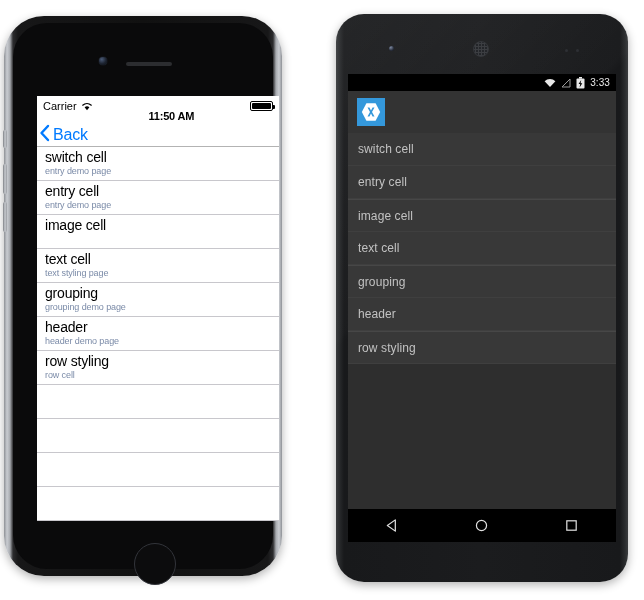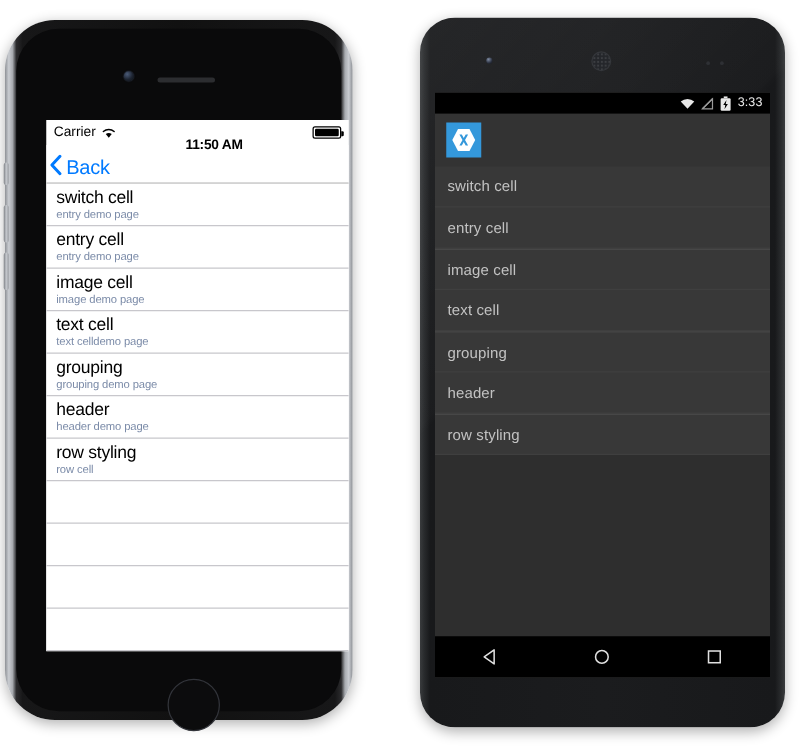--- a/index.html
+++ b/index.html
@@ -204,25 +204,24 @@
         <div class="ios-row">
           <div class="t">switch cell</div>
           <div class="s">entry demo page</div>
         </div>
         <div class="ios-row">
           <div class="t">entry cell</div>
           <div class="s">entry demo page</div>
         </div>
         <div class="ios-row">
           <div class="t">image cell</div>
-          <div class="s">image demo page</div>
         </div>
         <div class="ios-row">
           <div class="t">text cell</div>
-          <div class="s">text celldemo page</div>
+          <div class="s">text styling page</div>
         </div>
         <div class="ios-row">
           <div class="t">grouping</div>
           <div class="s">grouping demo page</div>
         </div>
         <div class="ios-row">
           <div class="t">header</div>
           <div class="s">header demo page</div>
         </div>
         <div class="ios-row">

